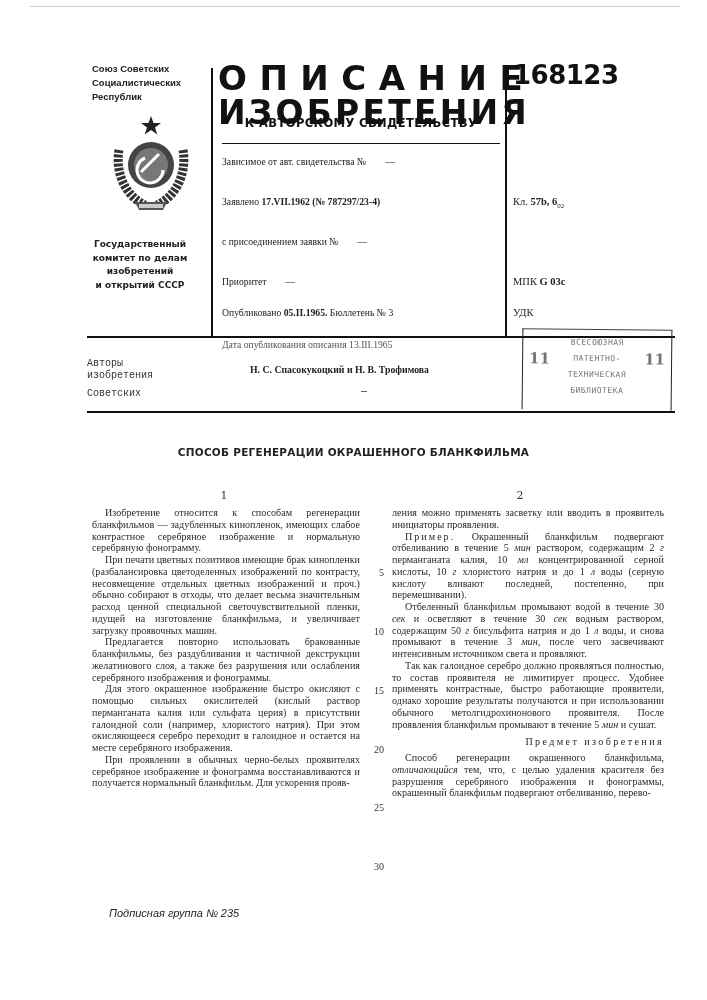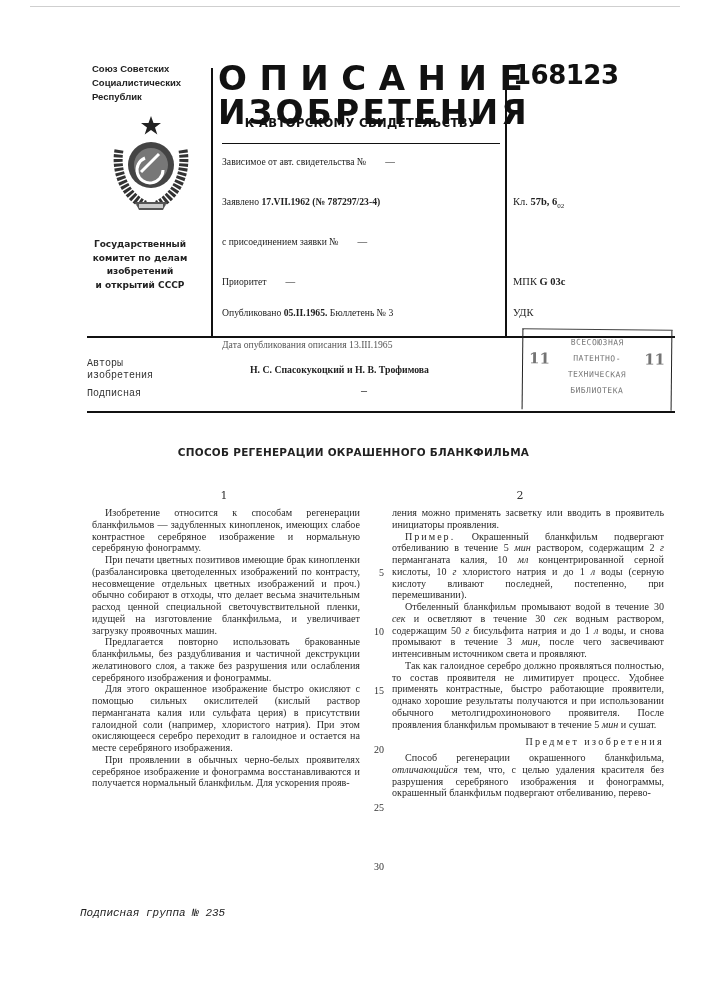--- a/index.html
+++ b/index.html
@@ -61,22 +61,22 @@
   .col { font-family: "Liberation Serif", "DejaVu Serif", serif; font-size: 10.1px;
          line-height: 11.75px; color: #2a2a2a; text-align: justify; }
   .col p { margin: 0; text-indent: 13px; }
   .col p.noind { text-indent: 0; }
   .col i { font-style: italic; }
   .spaced { letter-spacing: 2px; margin-top: 14px; }
   .sechead { text-align: right; letter-spacing: 2.4px; margin: 6px 0 4px 0 !important; text-indent: 0 !important; }
 
   .lineno { left: 366px; width: 18px; text-align: right; font-size: 10px; color: #333;
             font-family: "Liberation Serif", "DejaVu Serif", serif; }
-  .footer { left: 80px; top: 907px; font-size: 11px; font-style: italic; color: #222;
-            font-family: Liberation Mono, monospace; }
+  .footer { left: 109px; top: 907px; font-size: 11px; font-style: italic; color: #222;
+            font-family: Liberation Sans, sans-serif; }
 </style>
 </head>
 <body>
 
 <div class="abs topline"></div>
 
 <div class="abs org">
   <div>Союз Советских</div>
   <div>Социалистических</div>
   <div>Республик</div>
@@ -148,21 +148,21 @@
 <div class="abs rmeta" style="top:307px">
   <span>УДК</span>
 </div>
 
 <div class="abs hline" style="left:87px; top:336px; width:588px;"></div>
 <div class="abs authlbl" style="top:358px">
   <div>Авторы</div>
   <div>изобретения</div>
 </div>
 <div class="abs authors">Н. С. Спасокукоцкий и Н. В. Трофимова</div>
-<div class="abs authlbl" style="top:388px">Подписная</div>
+<div class="abs authlbl" style="top:388px">Советских</div>
 <div class="abs applicant-dash authlbl" style="left:361px">—</div>
 <div class="abs hline" style="left:87px; top:411px; width:588px;"></div>
 
 <div class="abs stamp">
   <span class="mark" style="left:6px">11</span>
   <span class="mark" style="right:6px">11</span>
   <div class="txt" style="top:8px">ВСЕСОЮЗНАЯ</div>
   <div class="txt" style="top:24px">ПАТЕНТНО-</div>
   <div class="txt" style="top:40px">ТЕХНИЧЕСКАЯ</div>
   <div class="txt" style="top:56px">БИБЛИОТЕКА</div>

